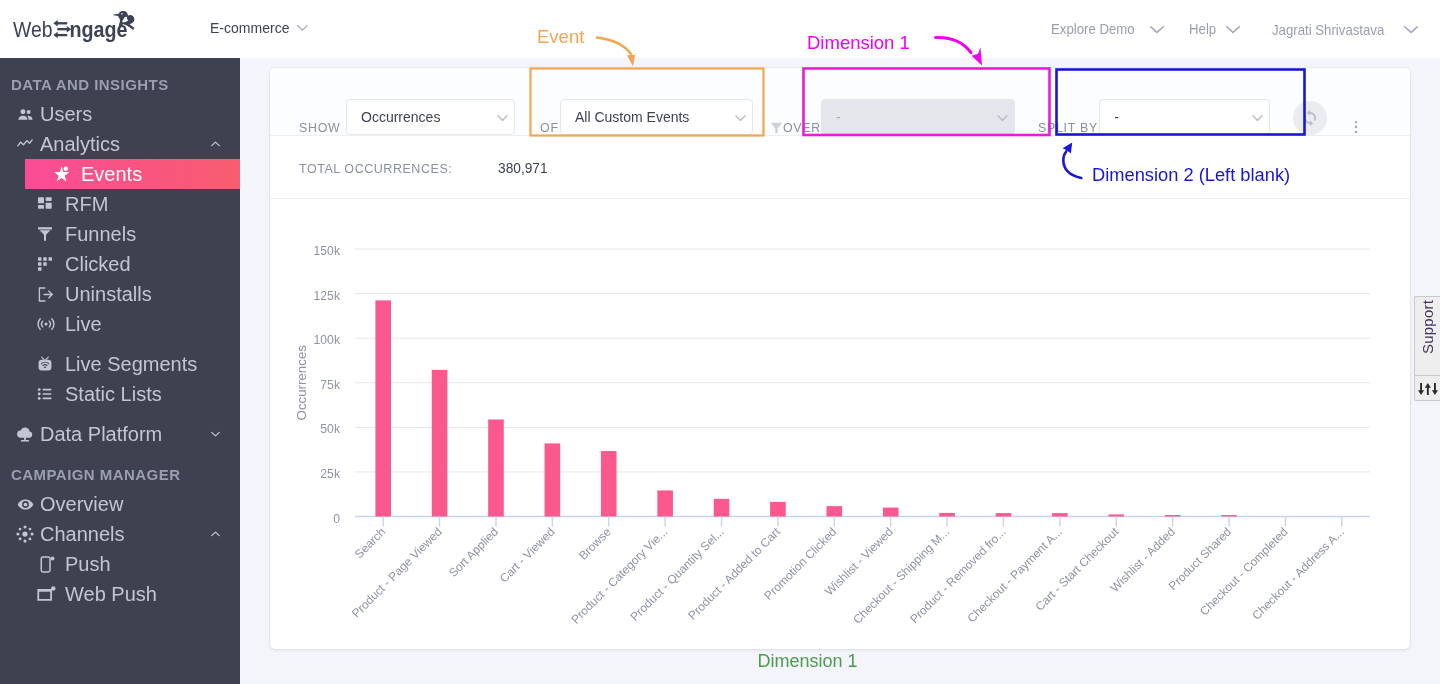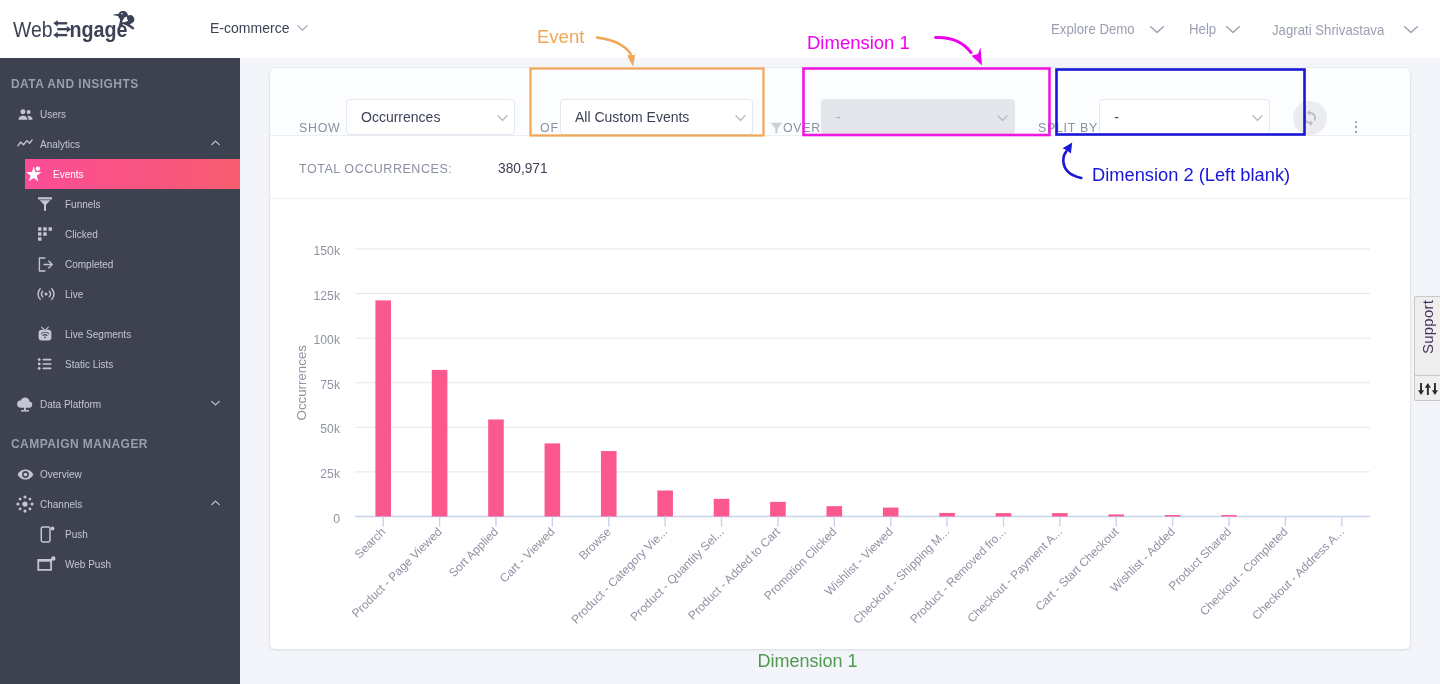--- a/index.html
+++ b/index.html
@@ -15,28 +15,28 @@
   .chev { display:inline-flex; align-items:center; }
   .topnav { position:absolute; left:1051px; top:20px; display:flex; align-items:center; }
   .topnav .item { display:flex; align-items:center; gap:7px; font-size:14.6px; color:#9a9eb0; cursor:pointer; white-space:nowrap; }
   .topnav .cvs { margin-left:-2px; display:inline-flex; align-items:center; }
   .topnav .item > span:first-child { display:inline-block; transform:scaleX(0.905); transform-origin:left center; }
   .topnav .item + .item { margin-left:23px; }
   .topnav .item:last-child { margin-left:30px;align-items:flex-end; }
 
   
   .sidebar { position:absolute; left:0; top:58px; width:240px; height:626px; background:#3e4250; overflow:hidden; padding-top:11px; }
-  .sec-title { font-size:12px; font-weight:bold; letter-spacing:.45px; color:#9a9eb0; padding:0 0 0 11px; height:30px; display:flex; align-items:center; }
-  .nav-row { height:30px; display:flex; align-items:center; position:relative; cursor:pointer; color:#c3c6d2; font-size:10px; }
+  .sec-title { font-size:15px; font-weight:bold; letter-spacing:.45px; color:#9a9eb0; padding:0 0 0 11px; height:30px; display:flex; align-items:center; }
+  .nav-row { height:30px; display:flex; align-items:center; position:relative; cursor:pointer; color:#c3c6d2; font-size:20px; }
   .nav-row .ico { width:30px; display:flex; align-items:center; justify-content:center; flex:0 0 30px; }
   .nav-row.lvl1 { padding-left:10px; }
   .nav-row.lvl2 { padding-left:37px; }
   .nav-row.lvl2 .ico { width:28px; flex:0 0 28px; justify-content:flex-start; }
   .nav-row .caret { position:absolute; right:18px; top:50%; transform:translateY(-50%); }
-  .nav-row.active { background:linear-gradient(90deg,#fb4c97 0%, #f76067 100%); color:#fff; border-radius:0; margin-left:25px; padding-left:0; width:257px; }
+  .nav-row.active { background:linear-gradient(90deg,#fb4c97 0%, #f76067 100%); color:#fff; border-radius:0; margin-left:25px; padding-left:28px; width:257px; }
   .nav-row.active .ico { width:28px; flex:0 0 28px; justify-content:flex-start; }
   .gap { height:10px; }
 
   
   .content { position:absolute; left:240px; top:58px; width:1200px; height:626px; background:#f3f5fa; }
   .card { position:absolute; left:30px; top:10px; width:1140px; height:581px; background:#fff; border-radius:5px; box-shadow:0 1px 3px rgba(40,50,80,.10), 0 0 0 1px rgba(40,50,80,.035); }
   .card-head { height:68px; border-bottom:1px solid #eceef3; background:#fcfdfe; border-radius:5px 5px 0 0; display:flex; align-items:flex-end; padding:0 14px 0 29px; }
   .lbl { white-space:nowrap; font-size:12.4px; letter-spacing:.72px; color:#8a90a2; font-weight:normal; line-height:1; position:relative; top:-0.5px; }
   .select { height:36px; border:1px solid #e4e7ee; border-radius:4px; background:#fff; display:flex; align-items:center; justify-content:space-between; padding:0 3px 0 14px; font-size:14px; color:#3d4256; cursor:pointer; }
   .select.disabled { background:#e4e6eb; border-color:#e4e6eb; color:#a9adba; }
@@ -148,20 +148,31 @@
             <svg width="18" height="18" viewBox="0 0 24 24" fill="currentColor">
               <path d="M11.6 1.8 13.7 9.3 21.9 9.7 15.6 14.4 17.9 22.1 11.6 17.3 5.0 21.7 7.6 14.3 1.5 9.3 9.3 9.3z"></path>
               <circle cx="17.1" cy="4.9" r="2.95"></circle>
             </svg>
           </span>
           <span class="lab">Events</span>
         </div>
         <div class="nav-row lvl2">
           <span class="ico">
             <svg width="16" height="16" viewBox="0 0 24 24" fill="currentColor">
+              <rect x="1.5" y="2" width="9" height="9" rx="1"></rect>
+              <rect x="13" y="2" width="9" height="5.5" rx="1"></rect>
+              <rect x="1.5" y="13.5" width="9" height="5.5" rx="1"></rect>
+              <rect x="13" y="10" width="9" height="9" rx="1"></rect>
+            </svg>
+          </span>
+          <span class="lab">RFM</span>
+        </div>
+        <div class="nav-row lvl2">
+          <span class="ico">
+            <svg width="16" height="16" viewBox="0 0 24 24" fill="currentColor">
               <path d="M1.6 1.8h20.8v3.4H1.6z"></path>
               <path d="M3.9 6.4h16.2l-6.6 6.6v2.1h-3v-2.1z"></path>
               <rect x="10.5" y="14.2" width="3" height="8"></rect>
             </svg>
           </span>
           <span class="lab">Funnels</span>
         </div>
         <div class="nav-row lvl2">
           <span class="ico">
             <svg width="16" height="16" viewBox="0 0 24 24" fill="currentColor">
@@ -176,21 +187,21 @@
           <span class="lab">Clicked</span>
         </div>
         <div class="nav-row lvl2">
           <span class="ico">
             <svg width="17" height="17" viewBox="0 0 24 24" fill="none" stroke="currentColor" stroke-width="1.9" stroke-linecap="round" stroke-linejoin="round">
               <path d="M11.2 2.8H3.4v18.4h7.8"></path>
               <path d="M16.6 7.2 21.4 12 16.6 16.8"></path>
               <path d="M10 12h11"></path>
             </svg>
           </span>
-          <span class="lab">Completed</span>
+          <span class="lab">Uninstalls</span>
         </div>
         <div class="nav-row lvl2">
           <span class="ico">
             <svg width="18" height="18" viewBox="0 0 24 24" fill="none" stroke="currentColor" stroke-width="1.9" stroke-linecap="round">
               <circle cx="12" cy="12" r="2.1" fill="currentColor" stroke="none"></circle>
               <path d="M7.6 8.2a5.7 5.7 0 0 0 0 7.6"></path>
               <path d="M16.4 8.2a5.7 5.7 0 0 1 0 7.6"></path>
               <path d="M4.3 4.9a10.2 10.2 0 0 0 0 14.2"></path>
               <path d="M19.7 4.9a10.2 10.2 0 0 1 0 14.2"></path>
             </svg>

